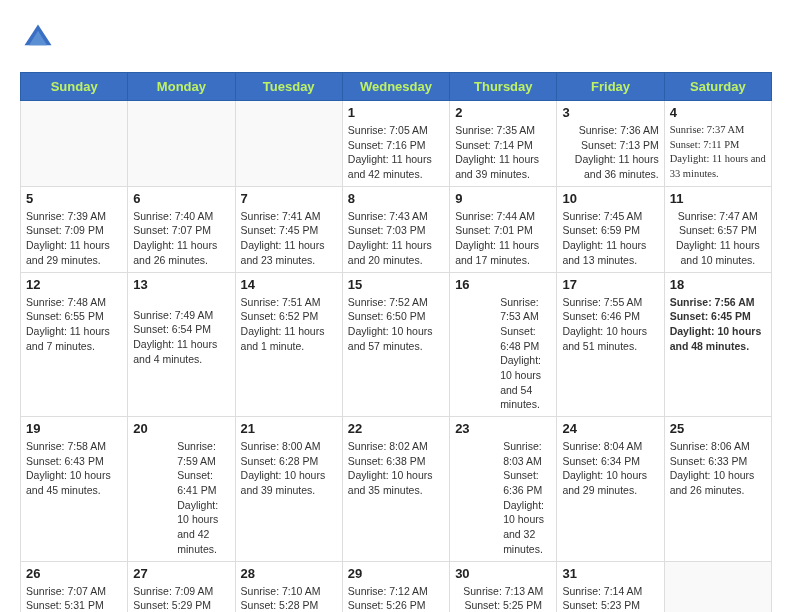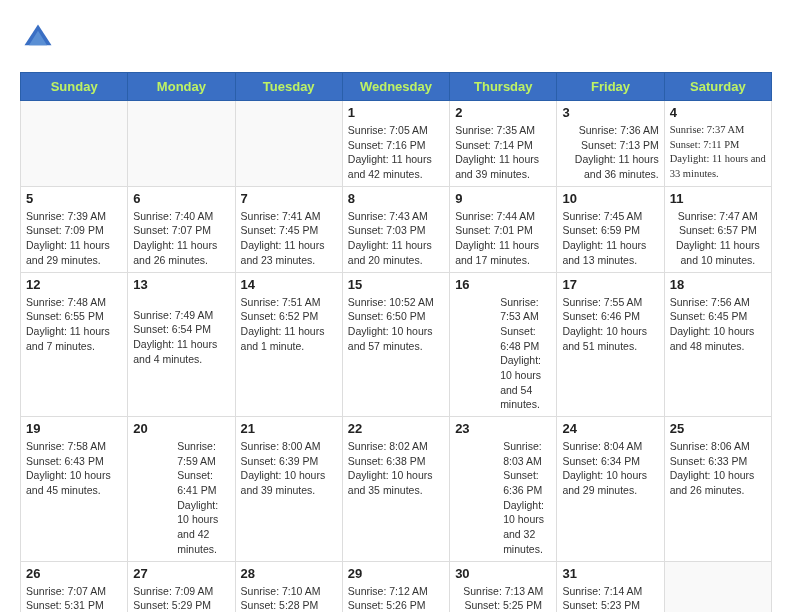--- a/index.html
+++ b/index.html
@@ -210,60 +210,60 @@
 Daylight: 11 hours and 4 minutes.</div>
         </td>
         <td>
           <div class="day-number">14</div>
           <div class="day-info" style="white-space: pre-line;">Sunrise: 7:51 AM
 Sunset: 6:52 PM
 Daylight: 11 hours and 1 minute.</div>
         </td>
         <td>
           <div class="day-number">15</div>
-          <div class="day-info" style="white-space: pre-line;">Sunrise: 10:52 AM
+          <div class="day-info" style="white-space: pre-line;">Sunrise: 7:52 AM
 Sunset: 6:50 PM
 Daylight: 10 hours and 57 minutes.</div>
         </td>
         <td>
           <div class="day-number">16</div>
           <div class="day-info" style="white-space: pre-line; margin-left: 45px;">Sunrise: 7:53 AM
 Sunset: 6:48 PM
 Daylight: 10 hours and 54 minutes.</div>
         </td>
         <td>
           <div class="day-number">17</div>
           <div class="day-info" style="white-space: pre-line;">Sunrise: 7:55 AM
 Sunset: 6:46 PM
 Daylight: 10 hours and 51 minutes.</div>
         </td>
         <td>
           <div class="day-number">18</div>
-          <div class="day-info" style="white-space: pre-line;">Sunrise: 7:56 AM
+          <div class="day-info" style="white-space: pre-line; font-weight: bold;">Sunrise: 7:56 AM
 Sunset: 6:45 PM
 Daylight: 10 hours and 48 minutes.</div>
         </td>
       </tr>
       <tr>
         <td>
           <div class="day-number">19</div>
           <div class="day-info" style="white-space: pre-line;">Sunrise: 7:58 AM
 Sunset: 6:43 PM
 Daylight: 10 hours and 45 minutes.</div>
         </td>
         <td>
           <div class="day-number">20</div>
           <div class="day-info" style="white-space: pre-line; margin-left: 44px;">Sunrise: 7:59 AM
 Sunset: 6:41 PM
 Daylight: 10 hours and 42 minutes.</div>
         </td>
         <td>
           <div class="day-number">21</div>
           <div class="day-info" style="white-space: pre-line;">Sunrise: 8:00 AM
-Sunset: 6:39 PM
+Sunset: 6:28 PM
 Daylight: 10 hours and 39 minutes.</div>
         </td>
         <td>
           <div class="day-number">22</div>
           <div class="day-info" style="white-space: pre-line;">Sunrise: 8:02 AM
 Sunset: 6:38 PM
 Daylight: 10 hours and 35 minutes.</div>
         </td>
         <td>
           <div class="day-number">23</div>

